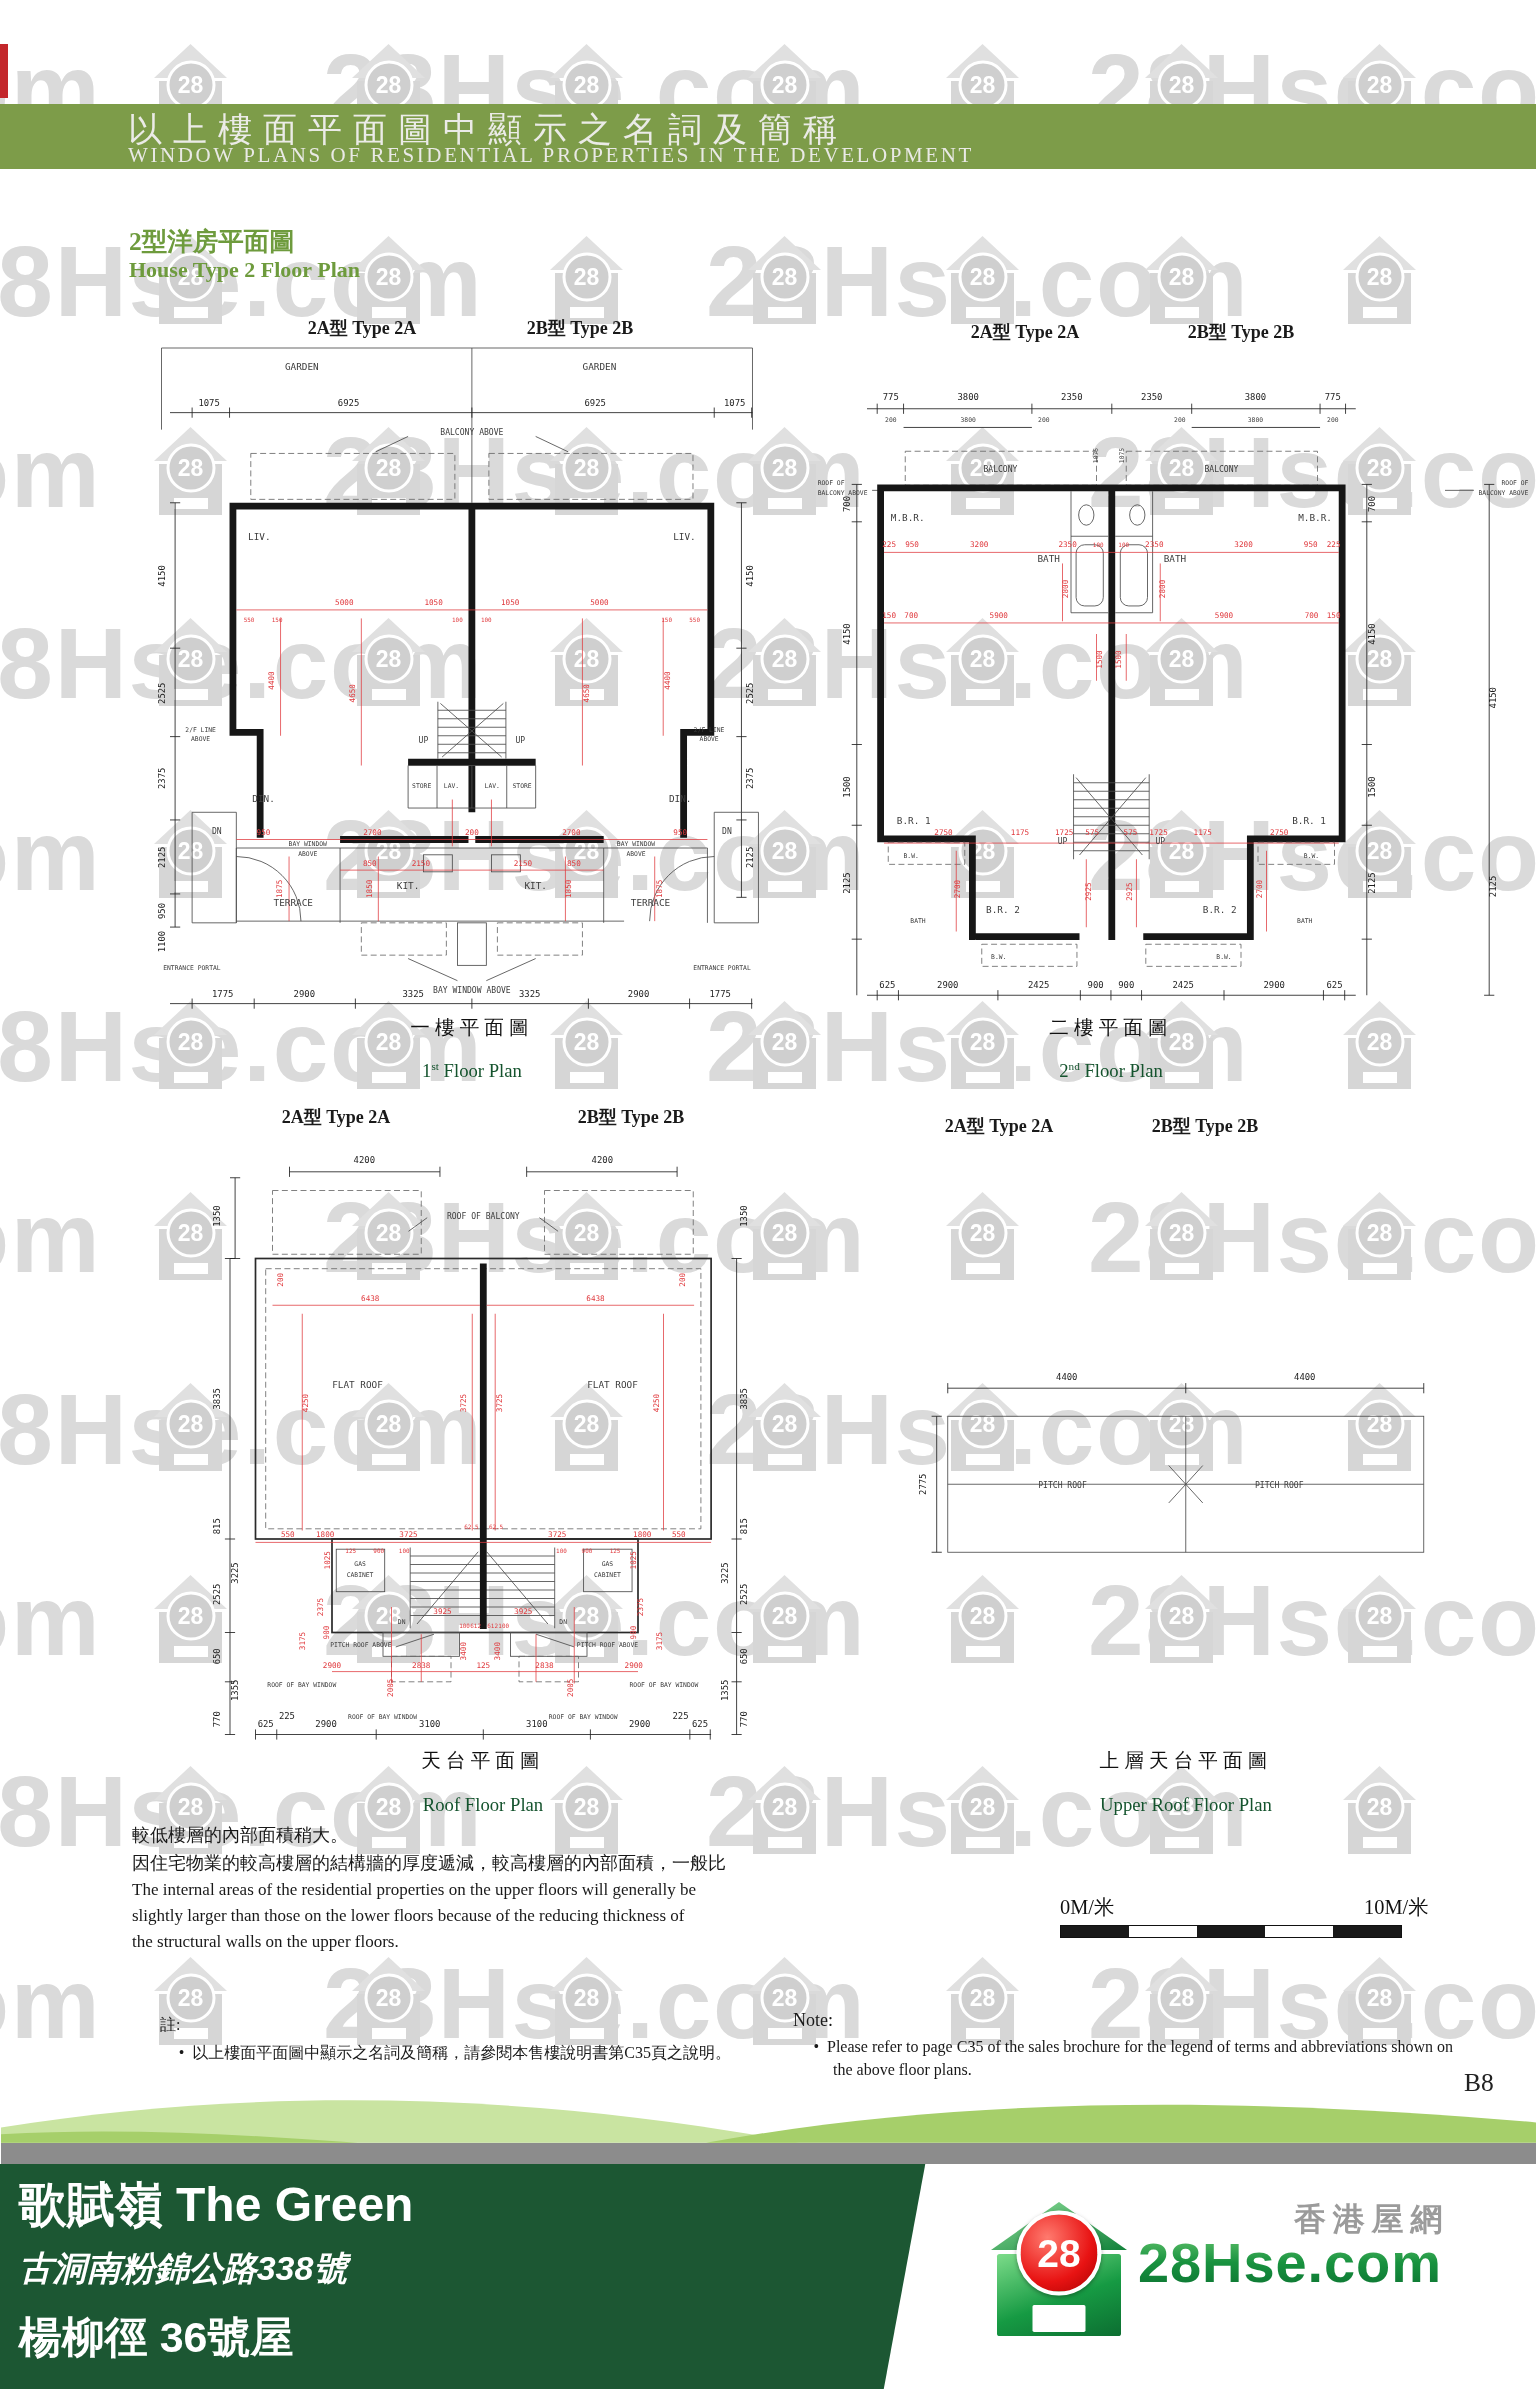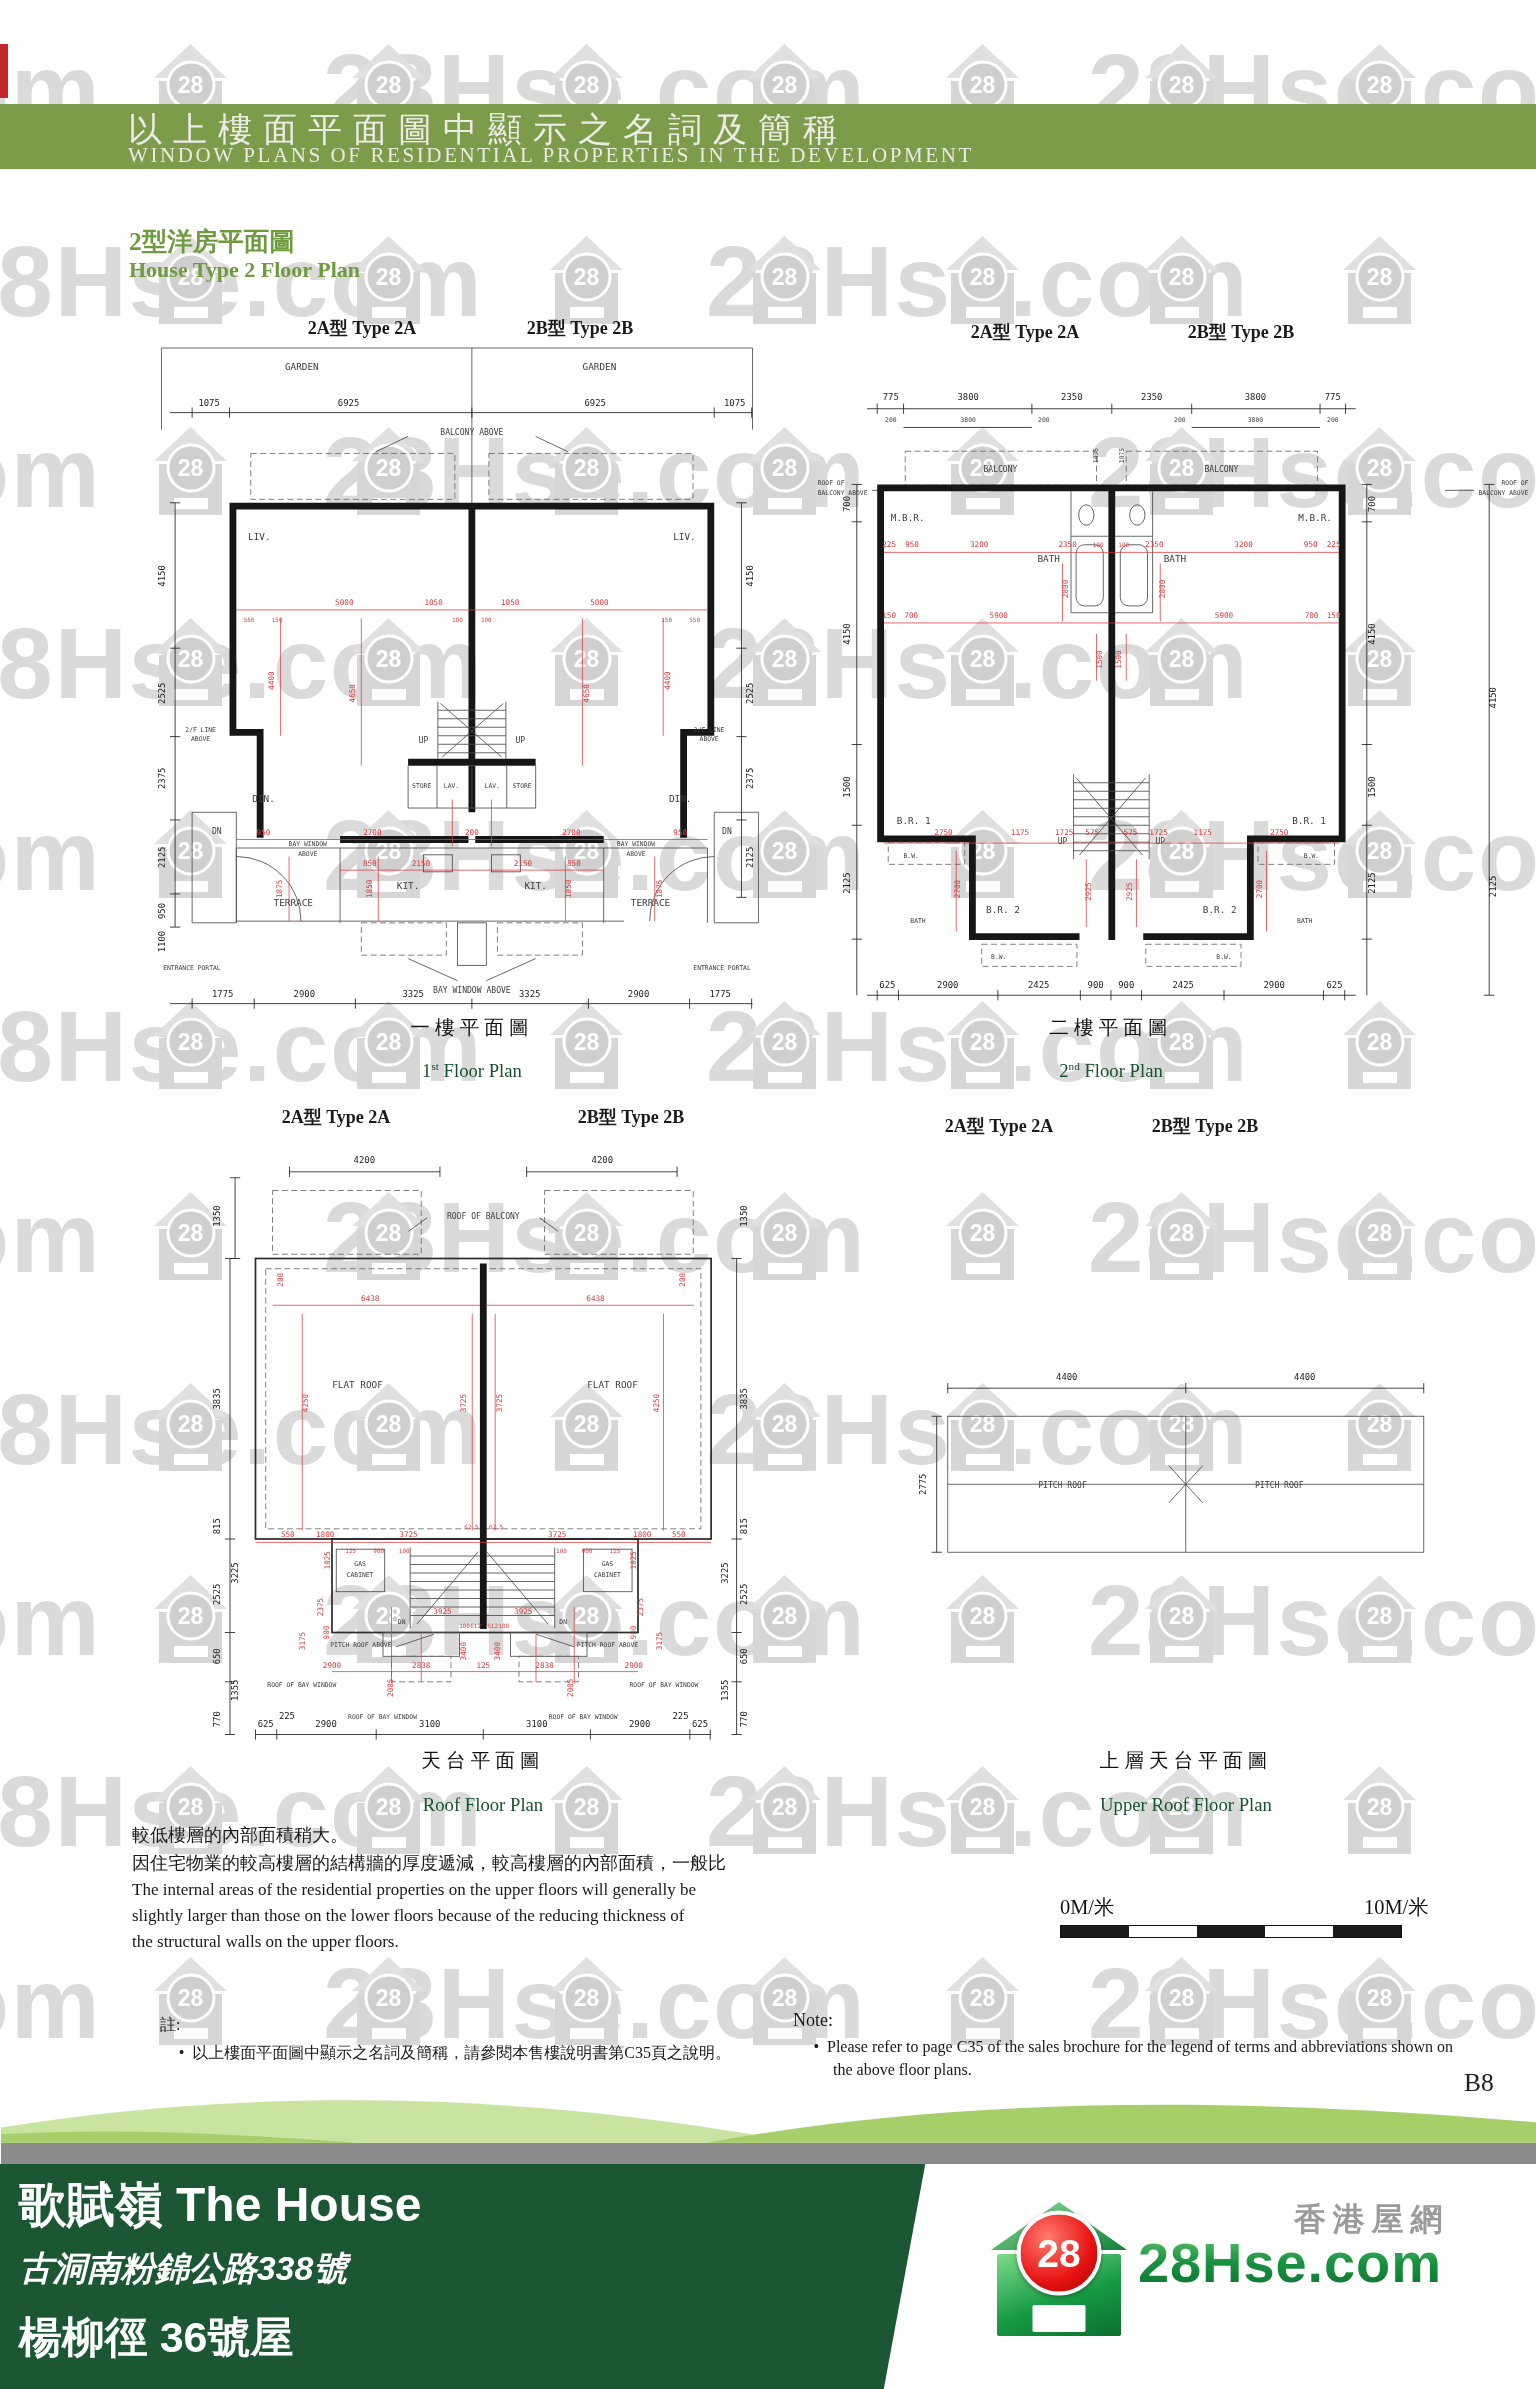--- a/index.html
+++ b/index.html
@@ -986,21 +986,21 @@
 
     <svg class="waves" width="1537" height="79" viewBox="0 0 1807 93">
       <rect x="0" y="68" width="1807" height="25" fill="#8c8c8c"></rect>
       <path d="M0,68 L0,50 C300,2 620,8 940,68 Z" fill="#c9e4a1"></path>
       <path d="M0,68 L0,58 C140,50 280,58 420,68 Z" fill="#a6cf6a"></path>
       <path d="M830,68 C1150,10 1480,16 1807,44 L1807,68 Z" fill="#a6cf6a"></path>
     </svg>
 
     <div class="footer">
       <div class="foot-green"></div>
-      <div class="foot-line" style="top:8.5px;font-size:48px;">歌賦嶺 The House</div>
+      <div class="foot-line" style="top:8.5px;font-size:48px;">歌賦嶺 The Green</div>
       <div class="foot-line" style="top:82px;font-size:34px;font-style:italic;">古洞南粉錦公路338號</div>
       <div class="foot-line" style="top:145px;font-size:43px;">楊柳徑 36號屋</div>
       <div class="logo-house">
         <div class="lh-roof"></div>
         <div class="lh-body"></div>
         <div class="lh-door"></div>
         <div class="lh-circle">28</div>
       </div>
       <div class="logo-text">28Hse.com</div>
       <div class="logo-tag">香港屋網</div>

